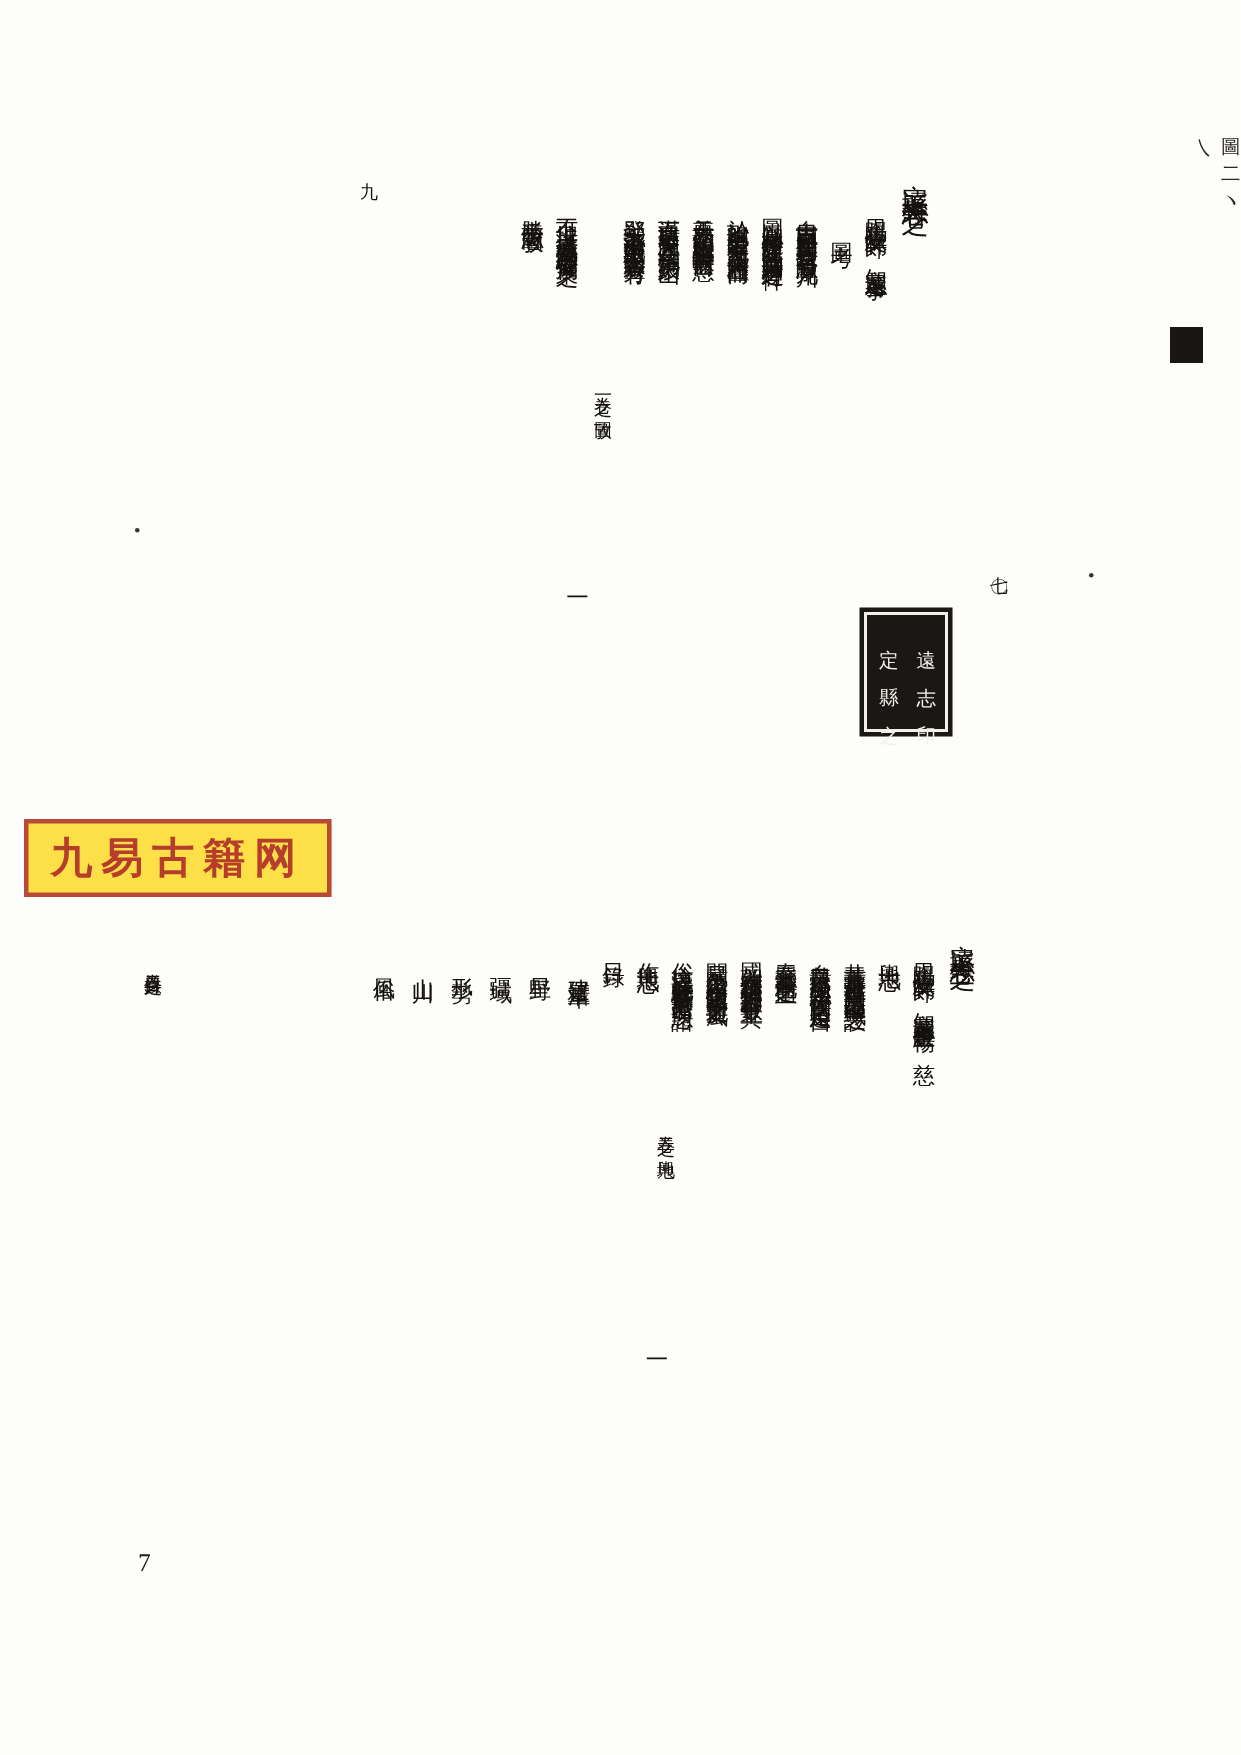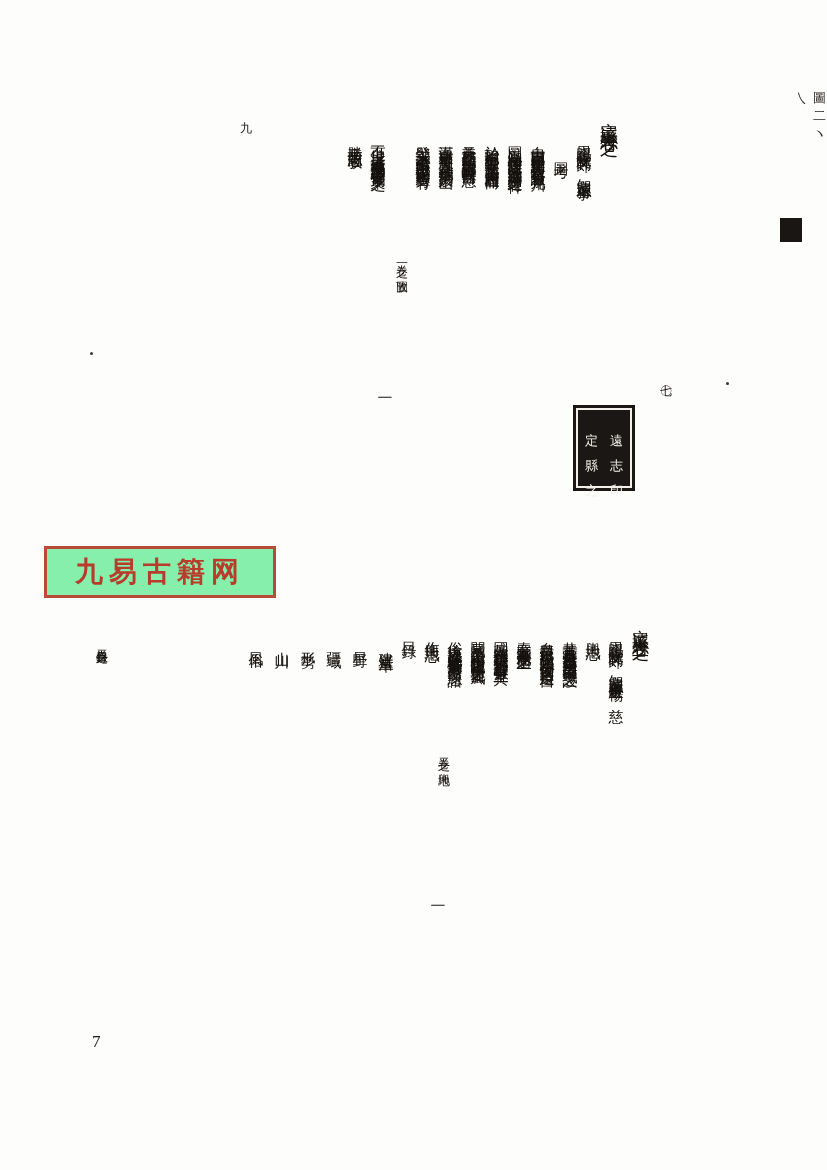--- a/index.html
+++ b/index.html
@@ -80,29 +80,28 @@
     width: 22px;
     height: 24px;
     background: #191613;
   }
 
   
   #watermark {
     position: absolute;
     left: 16px;
     top: 546px;
-    width: 232px;
+    width: 205px;
     height: 52px;
-    background: #86efac;
+    background: #fde047;
     border: 3px solid #b94a38;
     box-sizing: border-box;
     display: flex;
     align-items: center;
     justify-content: center;
-    margin-left: 28px;
   }
   #watermark .wm-text {
     color: #b63d2b;
     font-family: "DejaVu Serif", "Liberation Serif", serif;
     font-size: 28px;
     font-weight: bold;
     letter-spacing: 6px;
   }
 
   

